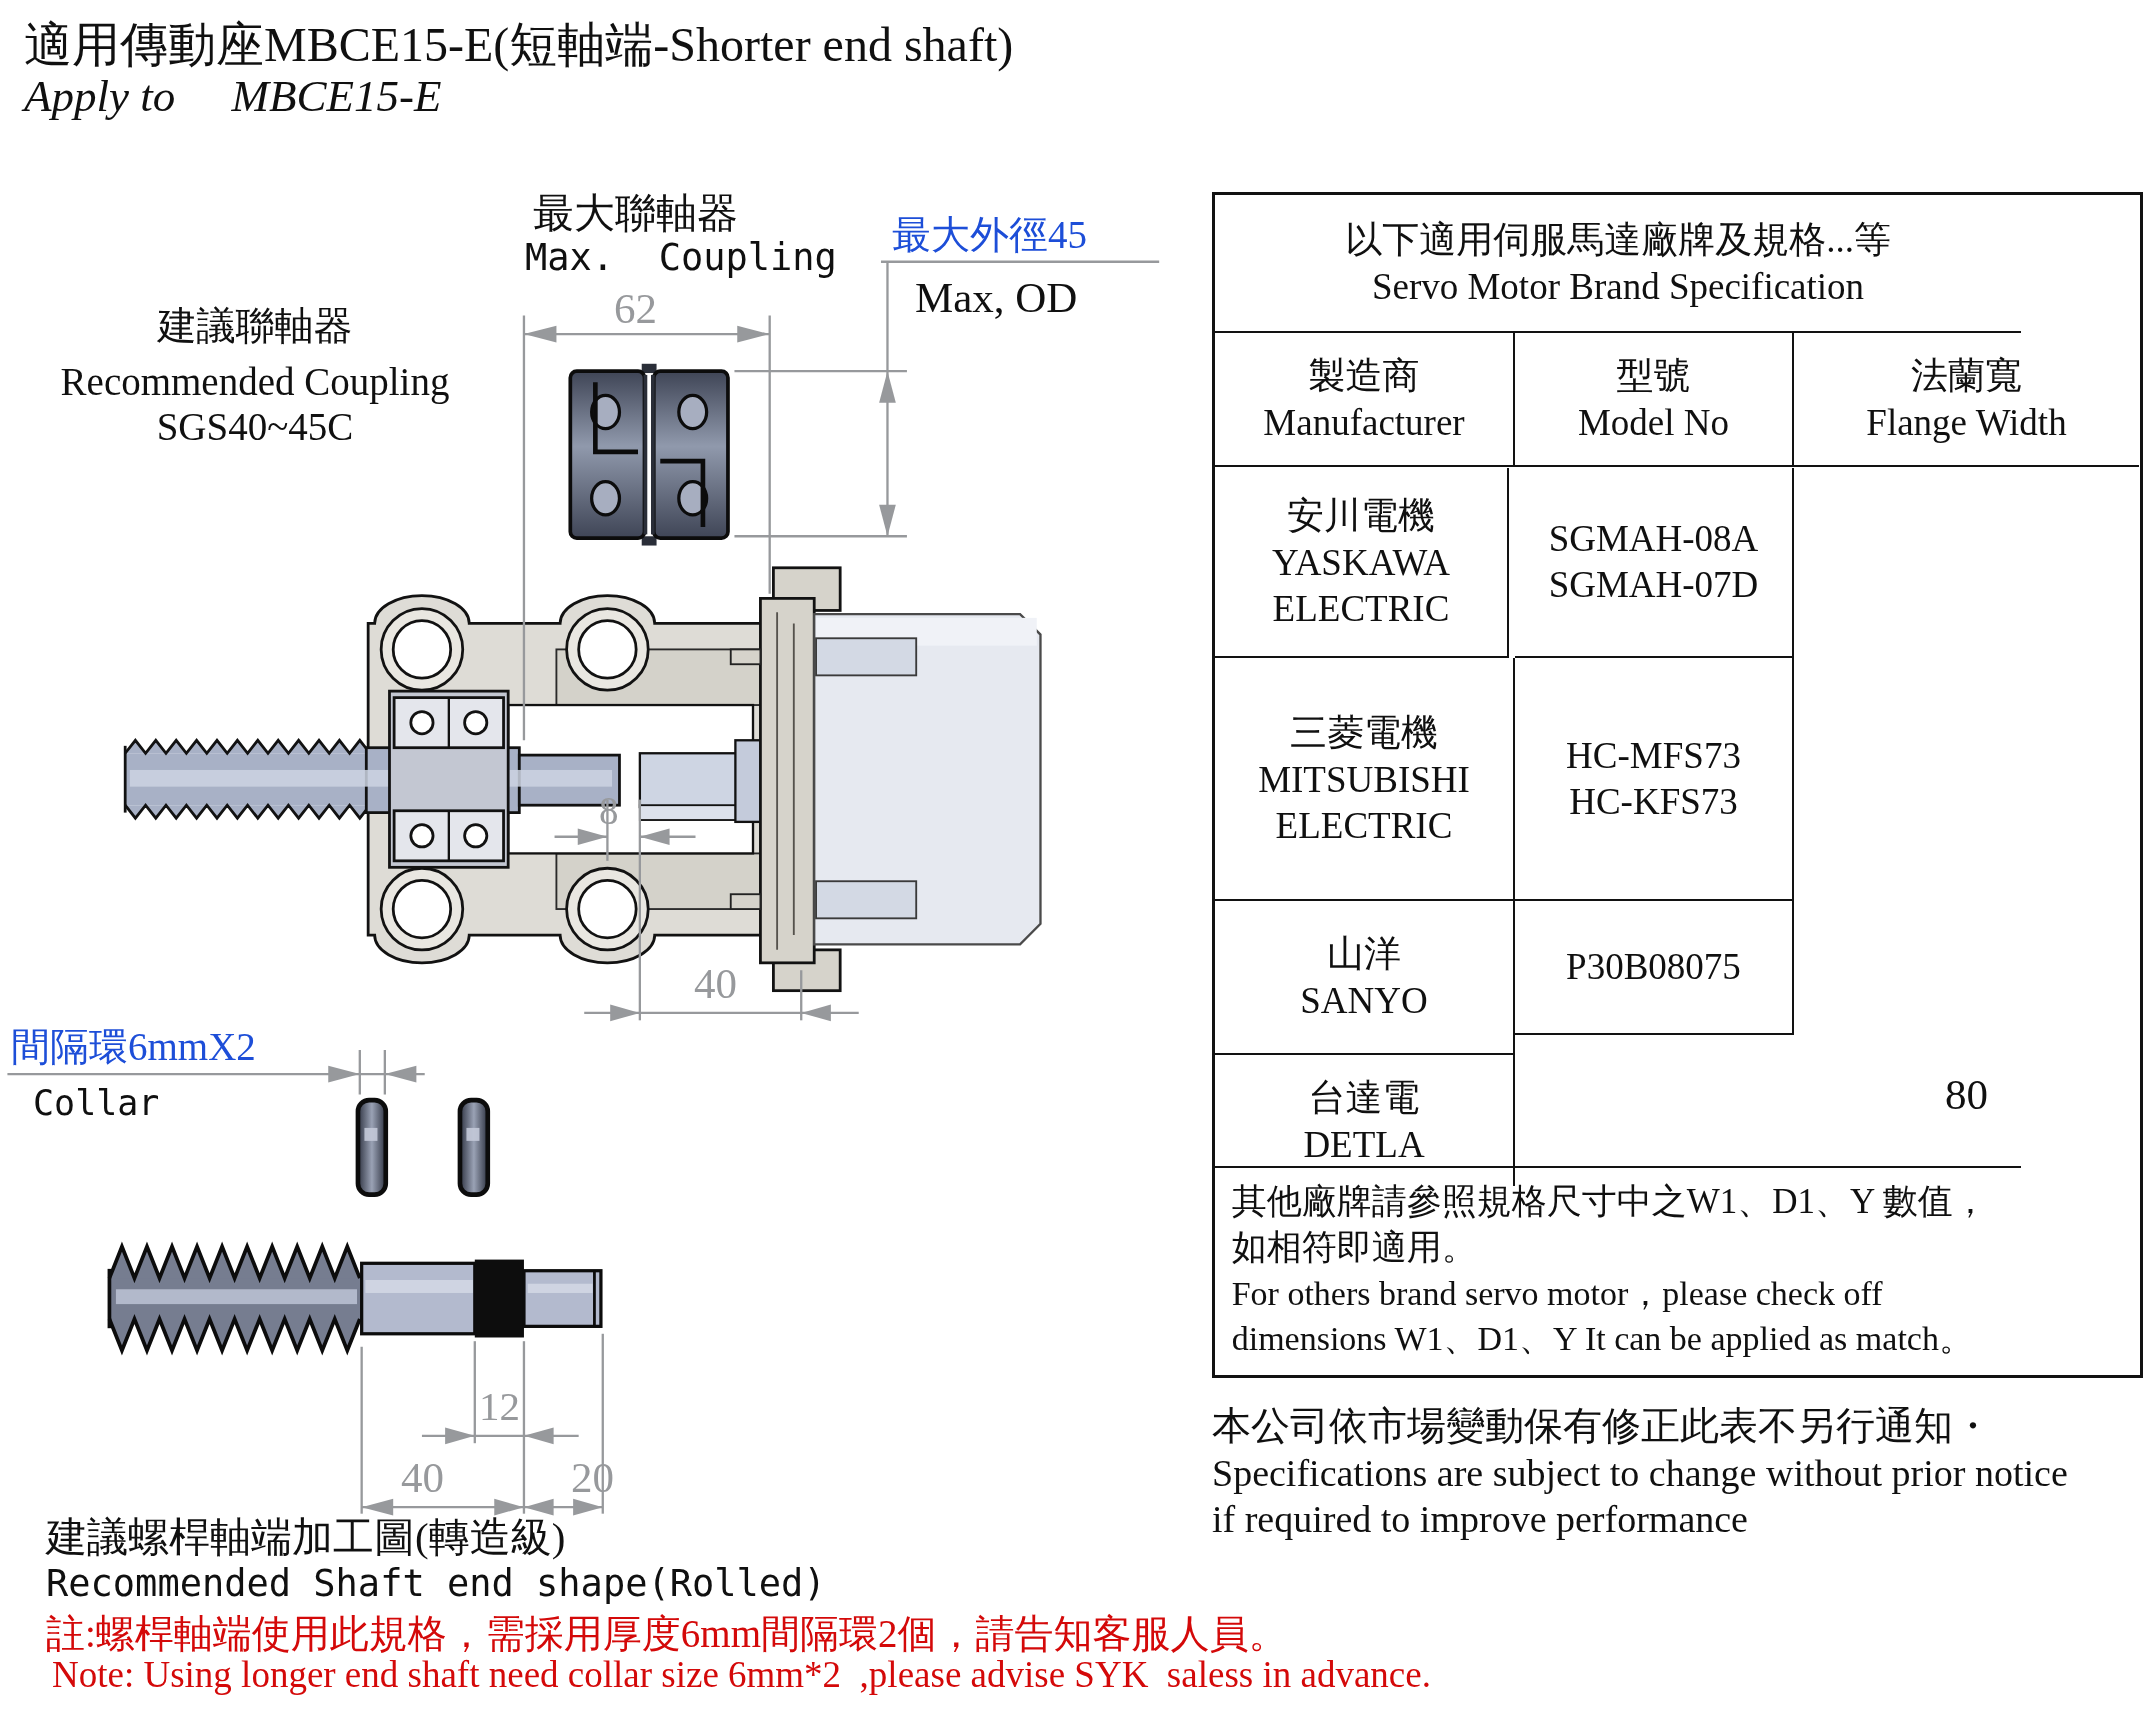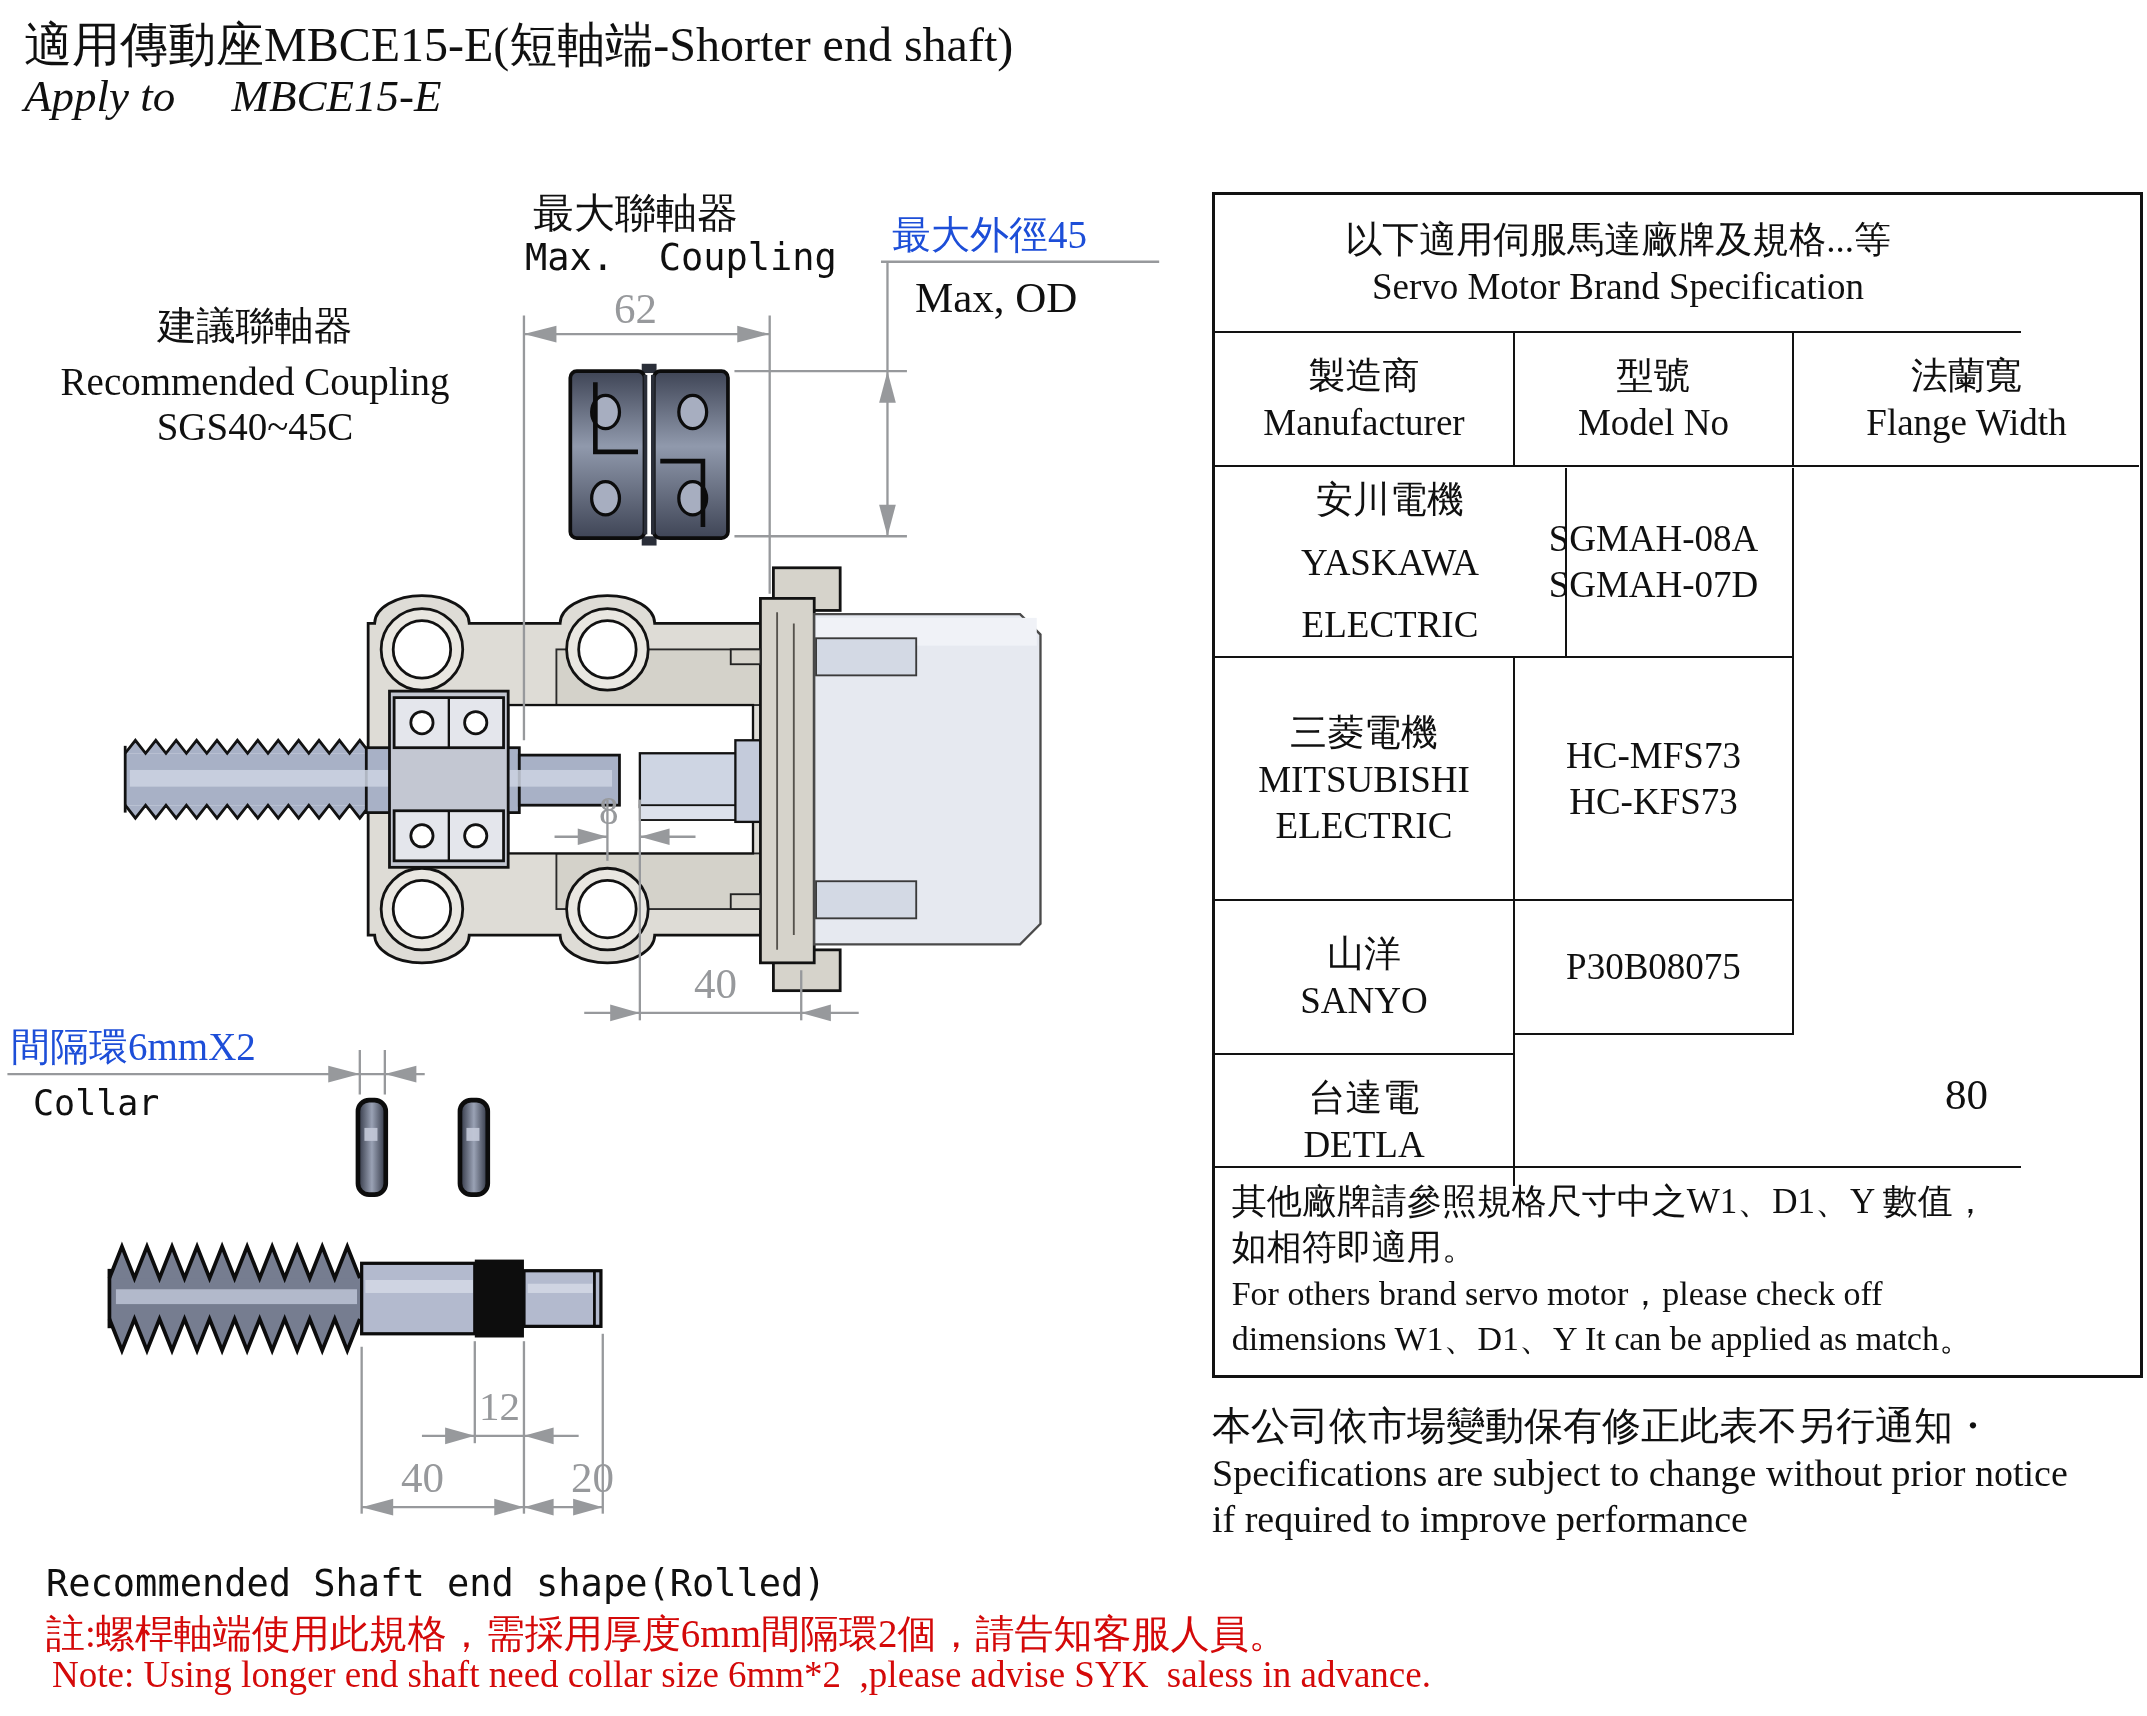--- a/index.html
+++ b/index.html
@@ -245,21 +245,21 @@
         <span class="cellline zh40">型號</span>
         <span class="cellline en40 serif">Model No</span>
       </div>
       <div class="cell bb" style="position:absolute;left:579px;top:0;width:345px;height:134px;">
         <span class="cellline zh40">法蘭寬</span>
         <span class="cellline en40 serif">Flange Width</span>
       </div>
     </div>
 
     <div class="abs" style="left:0;top:273px;width:300px;height:698px;">
-      <div class="cell bb br" style="width:352px;height:190px;gap:16px;">
+      <div class="cell bb br" style="width:294px;height:190px;">
         <span class="cellline zh40">安川電機</span>
         <span class="cellline en40 serif">YASKAWA</span>
         <span class="cellline en40 serif">ELECTRIC</span>
       </div>
       <div class="cell bb br" style="width:300px;height:243px;">
         <span class="cellline zh40">三菱電機</span>
         <span class="cellline en40 serif">MITSUBISHI</span>
         <span class="cellline en40 serif">ELECTRIC</span>
       </div>
       <div class="cell bb br" style="width:300px;height:154px;text-align:center;">
@@ -297,18 +297,19 @@
       <div class="serif" style="font-size:34px;line-height:45px;">dimensions W1、D1、Y It can be applied as match。</div>
     </div>
   </div>
 
   <div class="abs" style="left:1212px;top:1402px;width:928px;">
     <div style="font-size:39px;line-height:48px;">本公司依市場變動保有修正此表不另行通知・</div>
     <div class="serif" style="font-size:38px;line-height:46px;">Specifications are subject to change without prior notice</div>
     <div class="serif" style="font-size:38px;line-height:46px;">if required to improve performance</div>
   </div>
 
+  <div class="abs serif" style="left:46px;top:1510px;font-size:41px;">建議螺桿軸端加工圖(轉造級)</div>
   <div class="abs mono" style="left:46px;top:1562px;font-size:37px;">Recommended Shaft end shape(Rolled)</div>
   <div class="abs red" style="left:46px;top:1607px;font-size:39px;">註:螺桿軸端使用此規格，需採用厚度6mm間隔環2個，請告知客服人員。</div>
   <div class="abs serif red pre" style="left:52px;top:1653px;font-size:37px;">Note: Using longer end shaft need collar size 6mm*2  ,please advise SYK  saless in advance.</div>
 
 </div>
 
 
 </body></html>

